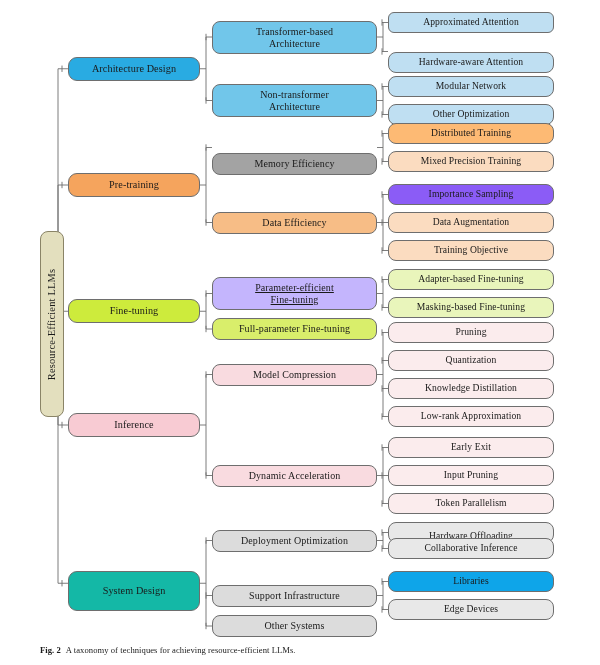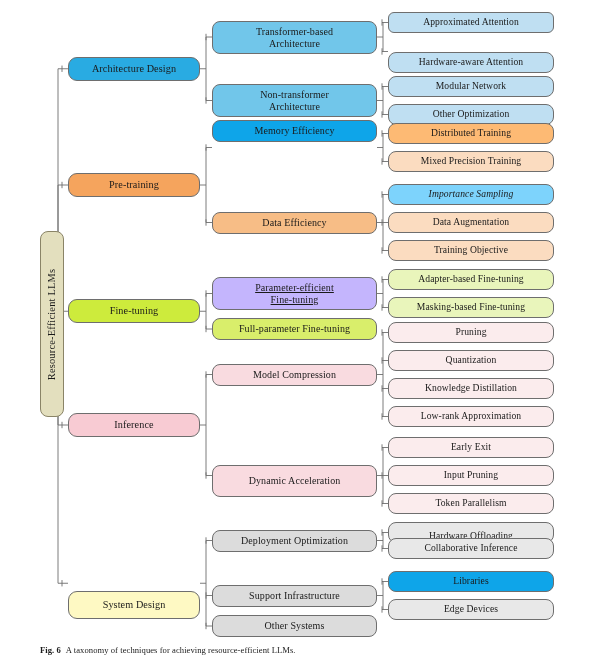--- a/index.html
+++ b/index.html
@@ -200,53 +200,53 @@
       <div class="node lvl1" style="left: 68px; top: 57px; width: 132px; height: 24px; background: rgb(41, 171, 226);"><span>Architecture Design</span></div>
       <div class="node lvl2" style="left: 212px; top: 21px; width: 165px; height: 33px; background: rgb(113, 198, 234);"><span>Transformer-based
 Architecture</span></div>
       <div class="node lvl3" style="left: 388px; top: 12px; width: 166px; height: 21px; background: rgb(191, 223, 242); border-radius: 6px;"><span>Approximated Attention</span></div>
       <div class="node lvl3" style="left: 388px; top: 52px; width: 166px; height: 21px; background: rgb(191, 223, 242);"><span>Hardware-aware Attention</span></div>
       <div class="node lvl2" style="left: 212px; top: 84px; width: 165px; height: 33px; background: rgb(113, 198, 234);"><span>Non-transformer
 Architecture</span></div>
       <div class="node lvl3" style="left: 388px; top: 76px; width: 166px; height: 21px; background: rgb(191, 223, 242);"><span>Modular Network</span></div>
       <div class="node lvl3" style="left: 388px; top: 104px; width: 166px; height: 21px; background: rgb(191, 223, 242);"><span>Other Optimization</span></div>
       <div class="node lvl1" style="left: 68px; top: 173px; width: 132px; height: 24px; background: rgb(245, 164, 93);"><span>Pre-training</span></div>
-      <div class="node lvl2" style="left: 212px; top: 120px; width: 165px; height: 22px; background: #0ea5e9;"><span>Memory Efficiency</span></div>
+      <div class="node lvl2" style="left: 212px; top: 153px; width: 165px; height: 22px; background: #a3a3a3;"><span>Memory Efficiency</span></div>
       <div class="node lvl3" style="left: 388px; top: 123px; width: 166px; height: 21px; background: #fdba74;"><span>Distributed Training</span></div>
       <div class="node lvl3" style="left: 388px; top: 151px; width: 166px; height: 21px; background: rgb(251, 220, 192);"><span>Mixed Precision Training</span></div>
       <div class="node lvl2" style="left: 212px; top: 212px; width: 165px; height: 22px; background: rgb(247, 189, 134);"><span>Data Efficiency</span></div>
-      <div class="node lvl3" style="left: 388px; top: 184px; width: 166px; height: 21px; background: #7dd3fc; font-style: italic;"><span>Importance Sampling</span></div>
+      <div class="node lvl3" style="left: 388px; top: 184px; width: 166px; height: 21px; background: #8b5cf6;"><span>Importance Sampling</span></div>
       <div class="node lvl3" style="left: 388px; top: 212px; width: 166px; height: 21px; background: rgb(251, 220, 192);"><span>Data Augmentation</span></div>
       <div class="node lvl3" style="left: 388px; top: 240px; width: 166px; height: 21px; background: rgb(251, 220, 192);"><span>Training Objective</span></div>
       <div class="node lvl1" style="left: 68px; top: 299px; width: 132px; height: 24px; background: rgb(205, 235, 60);"><span>Fine-tuning</span></div>
       <div class="node lvl2" style="left: 212px; top: 277px; width: 165px; height: 33px; background: #c4b5fd; text-decoration: underline;"><span>Parameter-efficient
 Fine-tuning</span></div>
       <div class="node lvl3" style="left: 388px; top: 269px; width: 166px; height: 21px; background: rgb(233, 245, 187);"><span>Adapter-based Fine-tuning</span></div>
       <div class="node lvl3" style="left: 388px; top: 297px; width: 166px; height: 21px; background: rgb(233, 245, 187);"><span>Masking-based Fine-tuning</span></div>
       <div class="node lvl2" style="left: 212px; top: 318px; width: 165px; height: 22px; background: rgb(217, 238, 107);"><span>Full-parameter Fine-tuning</span></div>
       <div class="node lvl1" style="left: 68px; top: 413px; width: 132px; height: 24px; background: rgb(248, 203, 211);"><span>Inference</span></div>
       <div class="node lvl2" style="left: 212px; top: 364px; width: 165px; height: 22px; background: rgb(249, 219, 224);"><span>Model Compression</span></div>
       <div class="node lvl3" style="left: 388px; top: 322px; width: 166px; height: 21px; background: rgb(251, 236, 237);"><span>Pruning</span></div>
       <div class="node lvl3" style="left: 388px; top: 350px; width: 166px; height: 21px; background: rgb(251, 236, 237);"><span>Quantization</span></div>
       <div class="node lvl3" style="left: 388px; top: 378px; width: 166px; height: 21px; background: rgb(251, 236, 237);"><span>Knowledge Distillation</span></div>
       <div class="node lvl3" style="left: 388px; top: 406px; width: 166px; height: 21px; background: rgb(251, 236, 237); justify-content: center;"><span>Low-rank Approximation</span></div>
-      <div class="node lvl2" style="left: 212px; top: 465px; width: 165px; height: 32px; background: rgb(249, 219, 224);"><span>Dynamic Acceleration</span></div>
+      <div class="node lvl2" style="left: 212px; top: 465px; width: 165px; height: 22px; background: rgb(249, 219, 224);"><span>Dynamic Acceleration</span></div>
       <div class="node lvl3" style="left: 388px; top: 437px; width: 166px; height: 21px; background: rgb(251, 236, 237);"><span>Early Exit</span></div>
       <div class="node lvl3" style="left: 388px; top: 465px; width: 166px; height: 21px; background: rgb(251, 236, 237);"><span>Input Pruning</span></div>
       <div class="node lvl3" style="left: 388px; top: 493px; width: 166px; height: 21px; background: rgb(251, 236, 237);"><span>Token Parallelism</span></div>
-      <div class="node lvl1" style="left: 68px; top: 591px; width: 132px; height: 28px; background: #fef9c3;"><span>System Design</span></div>
+      <div class="node lvl1" style="left: 68px; top: 571px; width: 132px; height: 40px; background: #14b8a6;"><span>System Design</span></div>
       <div class="node lvl2" style="left: 212px; top: 530px; width: 165px; height: 22px; background: rgb(220, 220, 220);"><span>Deployment Optimization</span></div>
       <div class="node lvl3" style="left: 388px; top: 522px; width: 166px; height: 21px; background: rgb(232, 232, 232); align-items: flex-end;"><span>Hardware Offloading</span></div>
       <div class="node lvl3" style="left: 388px; top: 538px; width: 166px; height: 21px; background: rgb(232, 232, 232);"><span>Collaborative Inference</span></div>
       <div class="node lvl2" style="left: 212px; top: 585px; width: 165px; height: 22px; background: rgb(220, 220, 220);"><span>Support Infrastructure</span></div>
       <div class="node lvl3" style="left: 388px; top: 571px; width: 166px; height: 21px; background: #0ea5e9;"><span>Libraries</span></div>
       <div class="node lvl3" style="left: 388px; top: 599px; width: 166px; height: 21px; background: rgb(232, 232, 232);"><span>Edge Devices</span></div>
       <div class="node lvl2" style="left: 212px; top: 615px; width: 165px; height: 22px; background: rgb(220, 220, 220);"><span>Other Systems</span></div>
     </div>
 
   <div class="root" id="root-node" style="left: 40px; top: 231px; width: 22px; height: 184px; background: rgb(227, 223, 190);">
     <span>Resource-Efficient LLMs</span>
   </div>
 
   <div class="caption">
-    <span class="cap-label">Fig. 6</span><span>A taxonomy of techniques for achieving resource-efficient LLMs.</span>
+    <span class="cap-label">Fig. 2</span><span>A taxonomy of techniques for achieving resource-efficient LLMs.</span>
   </div>
 </div>
 
 </body></html>

